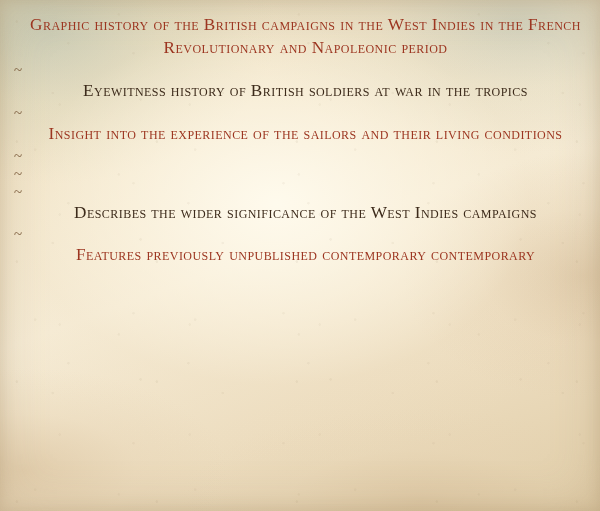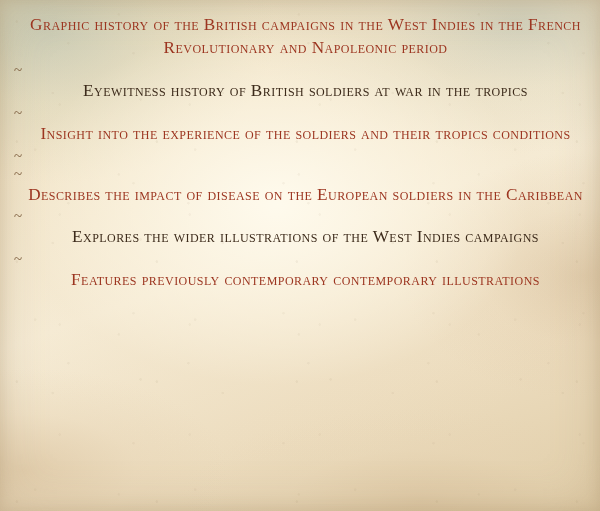--- a/index.html
+++ b/index.html
@@ -105,34 +105,31 @@
       <p class="bullet-text c-red">Graphic history of the British campaigns in the West Indies in the French Revolutionary and Napoleonic period</p>
     </div>
     <div class="tilde">~</div>
 
     <div class="bullet-block">
       <p class="bullet-text c-dark">Eyewitness history of British soldiers at war in the tropics</p>
     </div>
     <div class="tilde">~</div>
 
     <div class="bullet-block">
-      <p class="bullet-text c-red">Insight into the experience of the soldiers and their tropics conditions</p>
+      <p class="bullet-text c-red">Insight into the experience of the sailors and their living conditions</p>
     </div>
     <div class="tilde">~</div>
 
     <div class="tilde">~</div>
 
+    <div class="tilde">~</div>
+
     <div class="bullet-block">
-      <p class="bullet-text c-red">Describes the impact of disease on the European soldiers in the Caribbean</p>
+      <p class="bullet-text c-dark">Describes the wider significance of the West Indies campaigns</p>
     </div>
     <div class="tilde">~</div>
 
     <div class="bullet-block">
-      <p class="bullet-text c-dark">Explores the wider illustrations of the West Indies campaigns</p>
-    </div>
-    <div class="tilde">~</div>
-
-    <div class="bullet-block">
-      <p class="bullet-text c-red">Features previously contemporary contemporary illustrations</p>
+      <p class="bullet-text c-red">Features previously unpublished contemporary contemporary</p>
     </div>
 
   </div>
 </div>
 
 </body></html>

